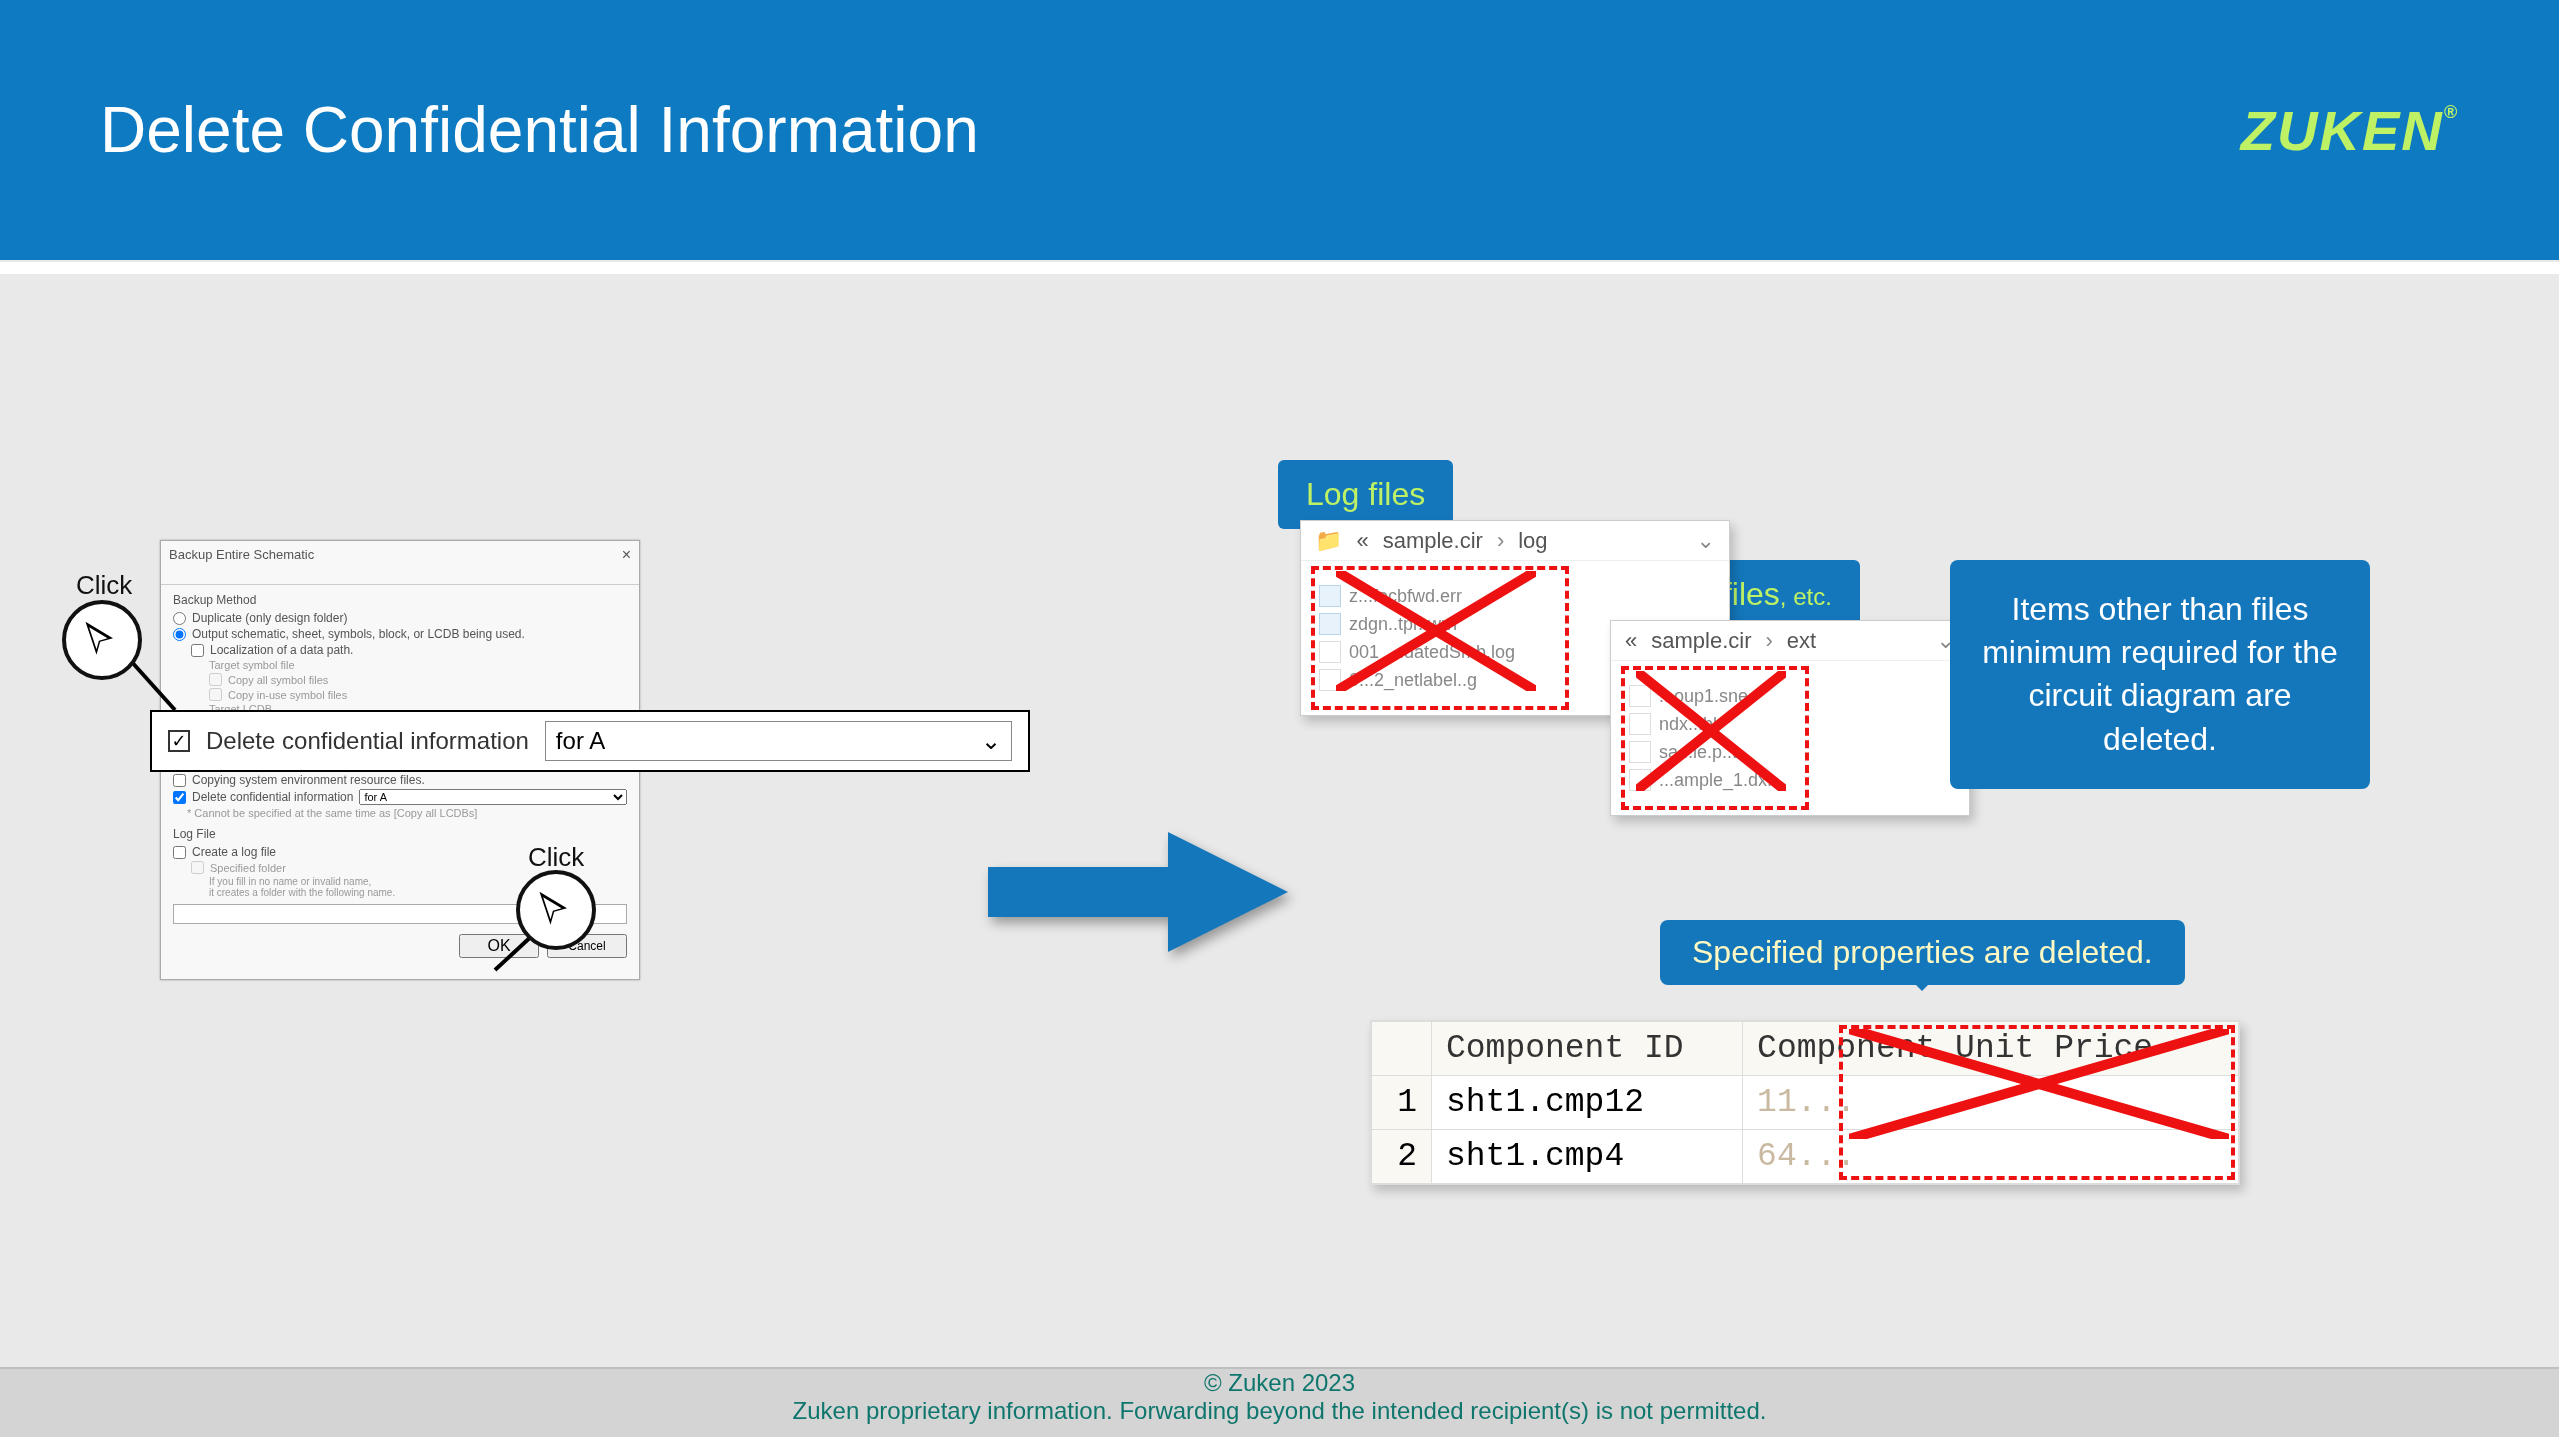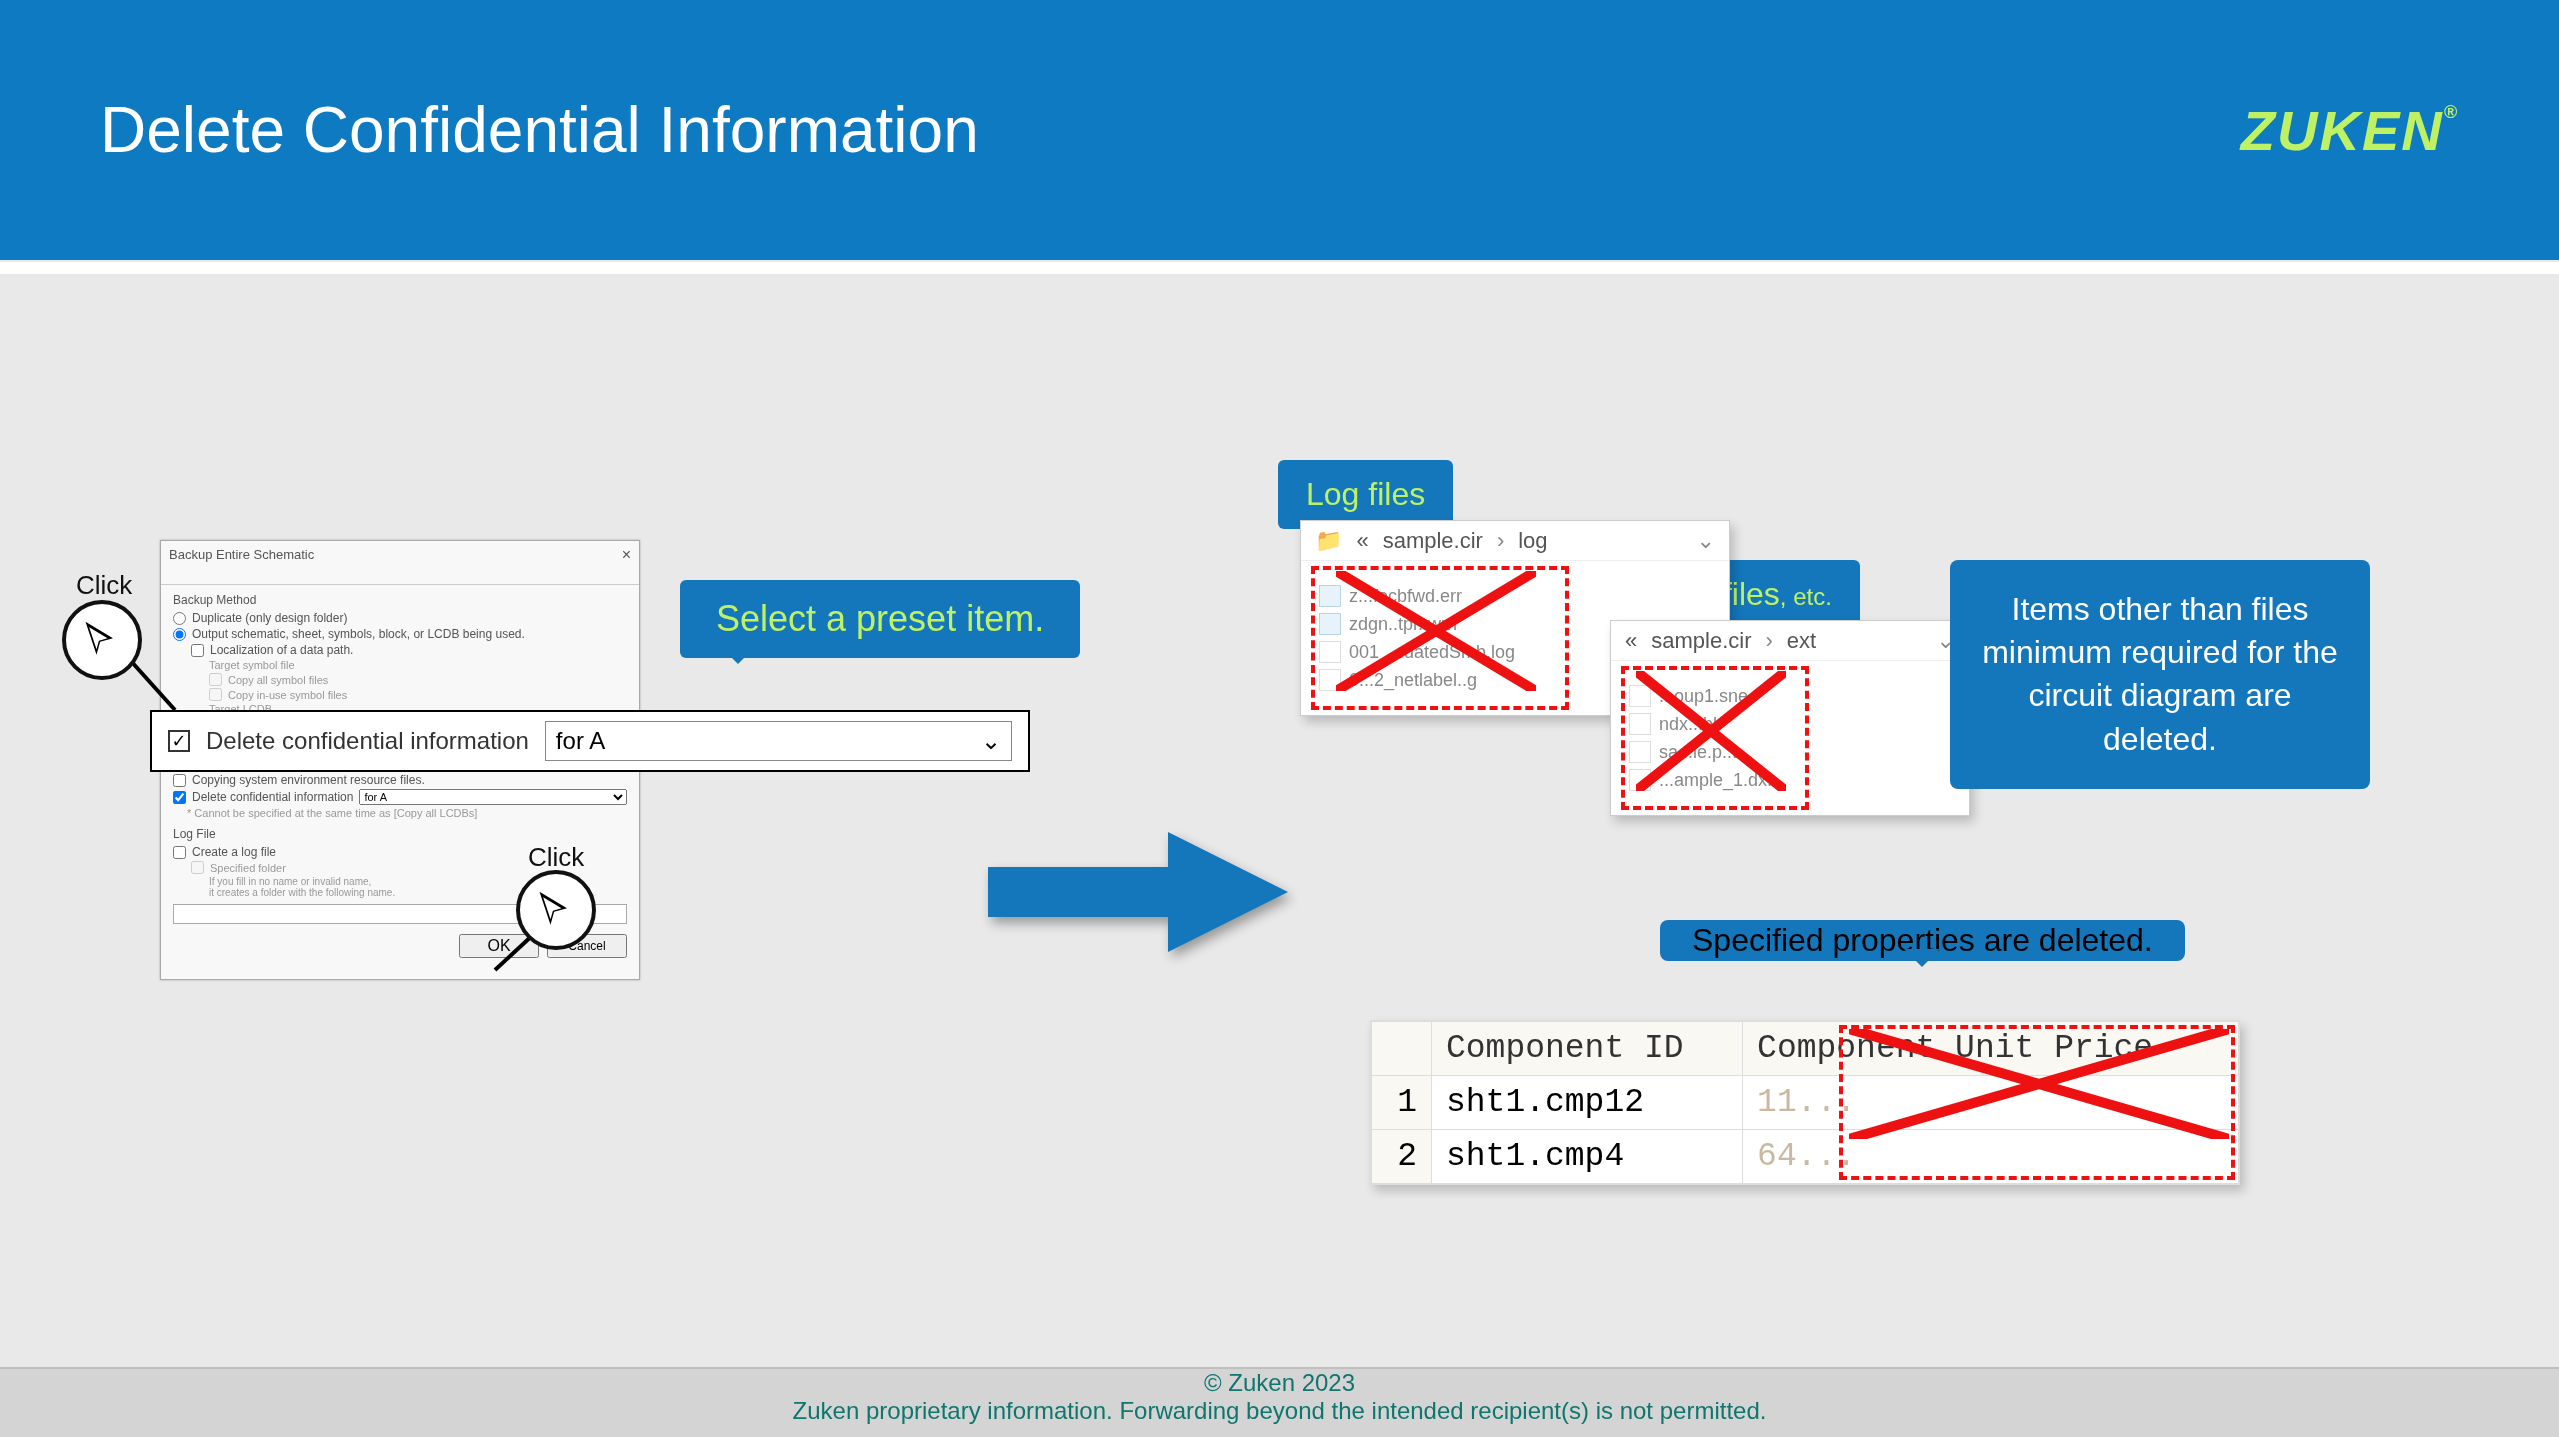--- a/index.html
+++ b/index.html
@@ -182,24 +182,24 @@
     font-size: 32px;
     padding: 28px 30px;
     text-align: center;
     line-height: 1.35;
   }
 
   .props-callout {
     position: absolute;
     left: 1660px; top: 660px;
     background: #1477bc;
-    color: #000000;
+    color: #fef9c3;
     border-radius: 8px;
     font-size: 32px;
-    padding: 2px 32px;
+    padding: 14px 32px;
   }
   .props-callout::after {
     content: "";
     position: absolute;
     left: 50%; transform: translateX(-50%);
     bottom: -24px;
     border: 18px solid transparent;
     border-top-color: #1477bc;
   }
 
@@ -326,23 +326,20 @@
   <div class="click-bubble" style="left:516px; top:610px;">
     <svg width="44" height="44" viewBox="0 0 24 24">
         <path fill="#000" d="M3 2l6 18 2-7 7-2z"></path>
         <path fill="#fff" d="M5 5l4 12 1.3-4.6L15 11z"></path>
       </svg>
   </div>
   <svg class="speech-line" style="left:490px;top:668px;width:60px;height:50px;">
       <path d="M45 5 L5 42" stroke="#000" stroke-width="4" fill="none"></path>
     </svg>
 
-  <div class="callout arrow-bl" style="left:680px; top:320px;">
-    <span>Select a preset item.</span>
-  </div>
 
   <div class="big-arrow">
     <svg viewBox="0 0 300 140">
         <path fill="#1477bc" d="M0 45 H180 V10 L300 70 L180 130 V95 H0 Z"></path>
       </svg>
   </div>
 
   <div class="callout small arrow-bc" style="left:1278px; top:200px;">
     <span>Log files</span>
   </div>

